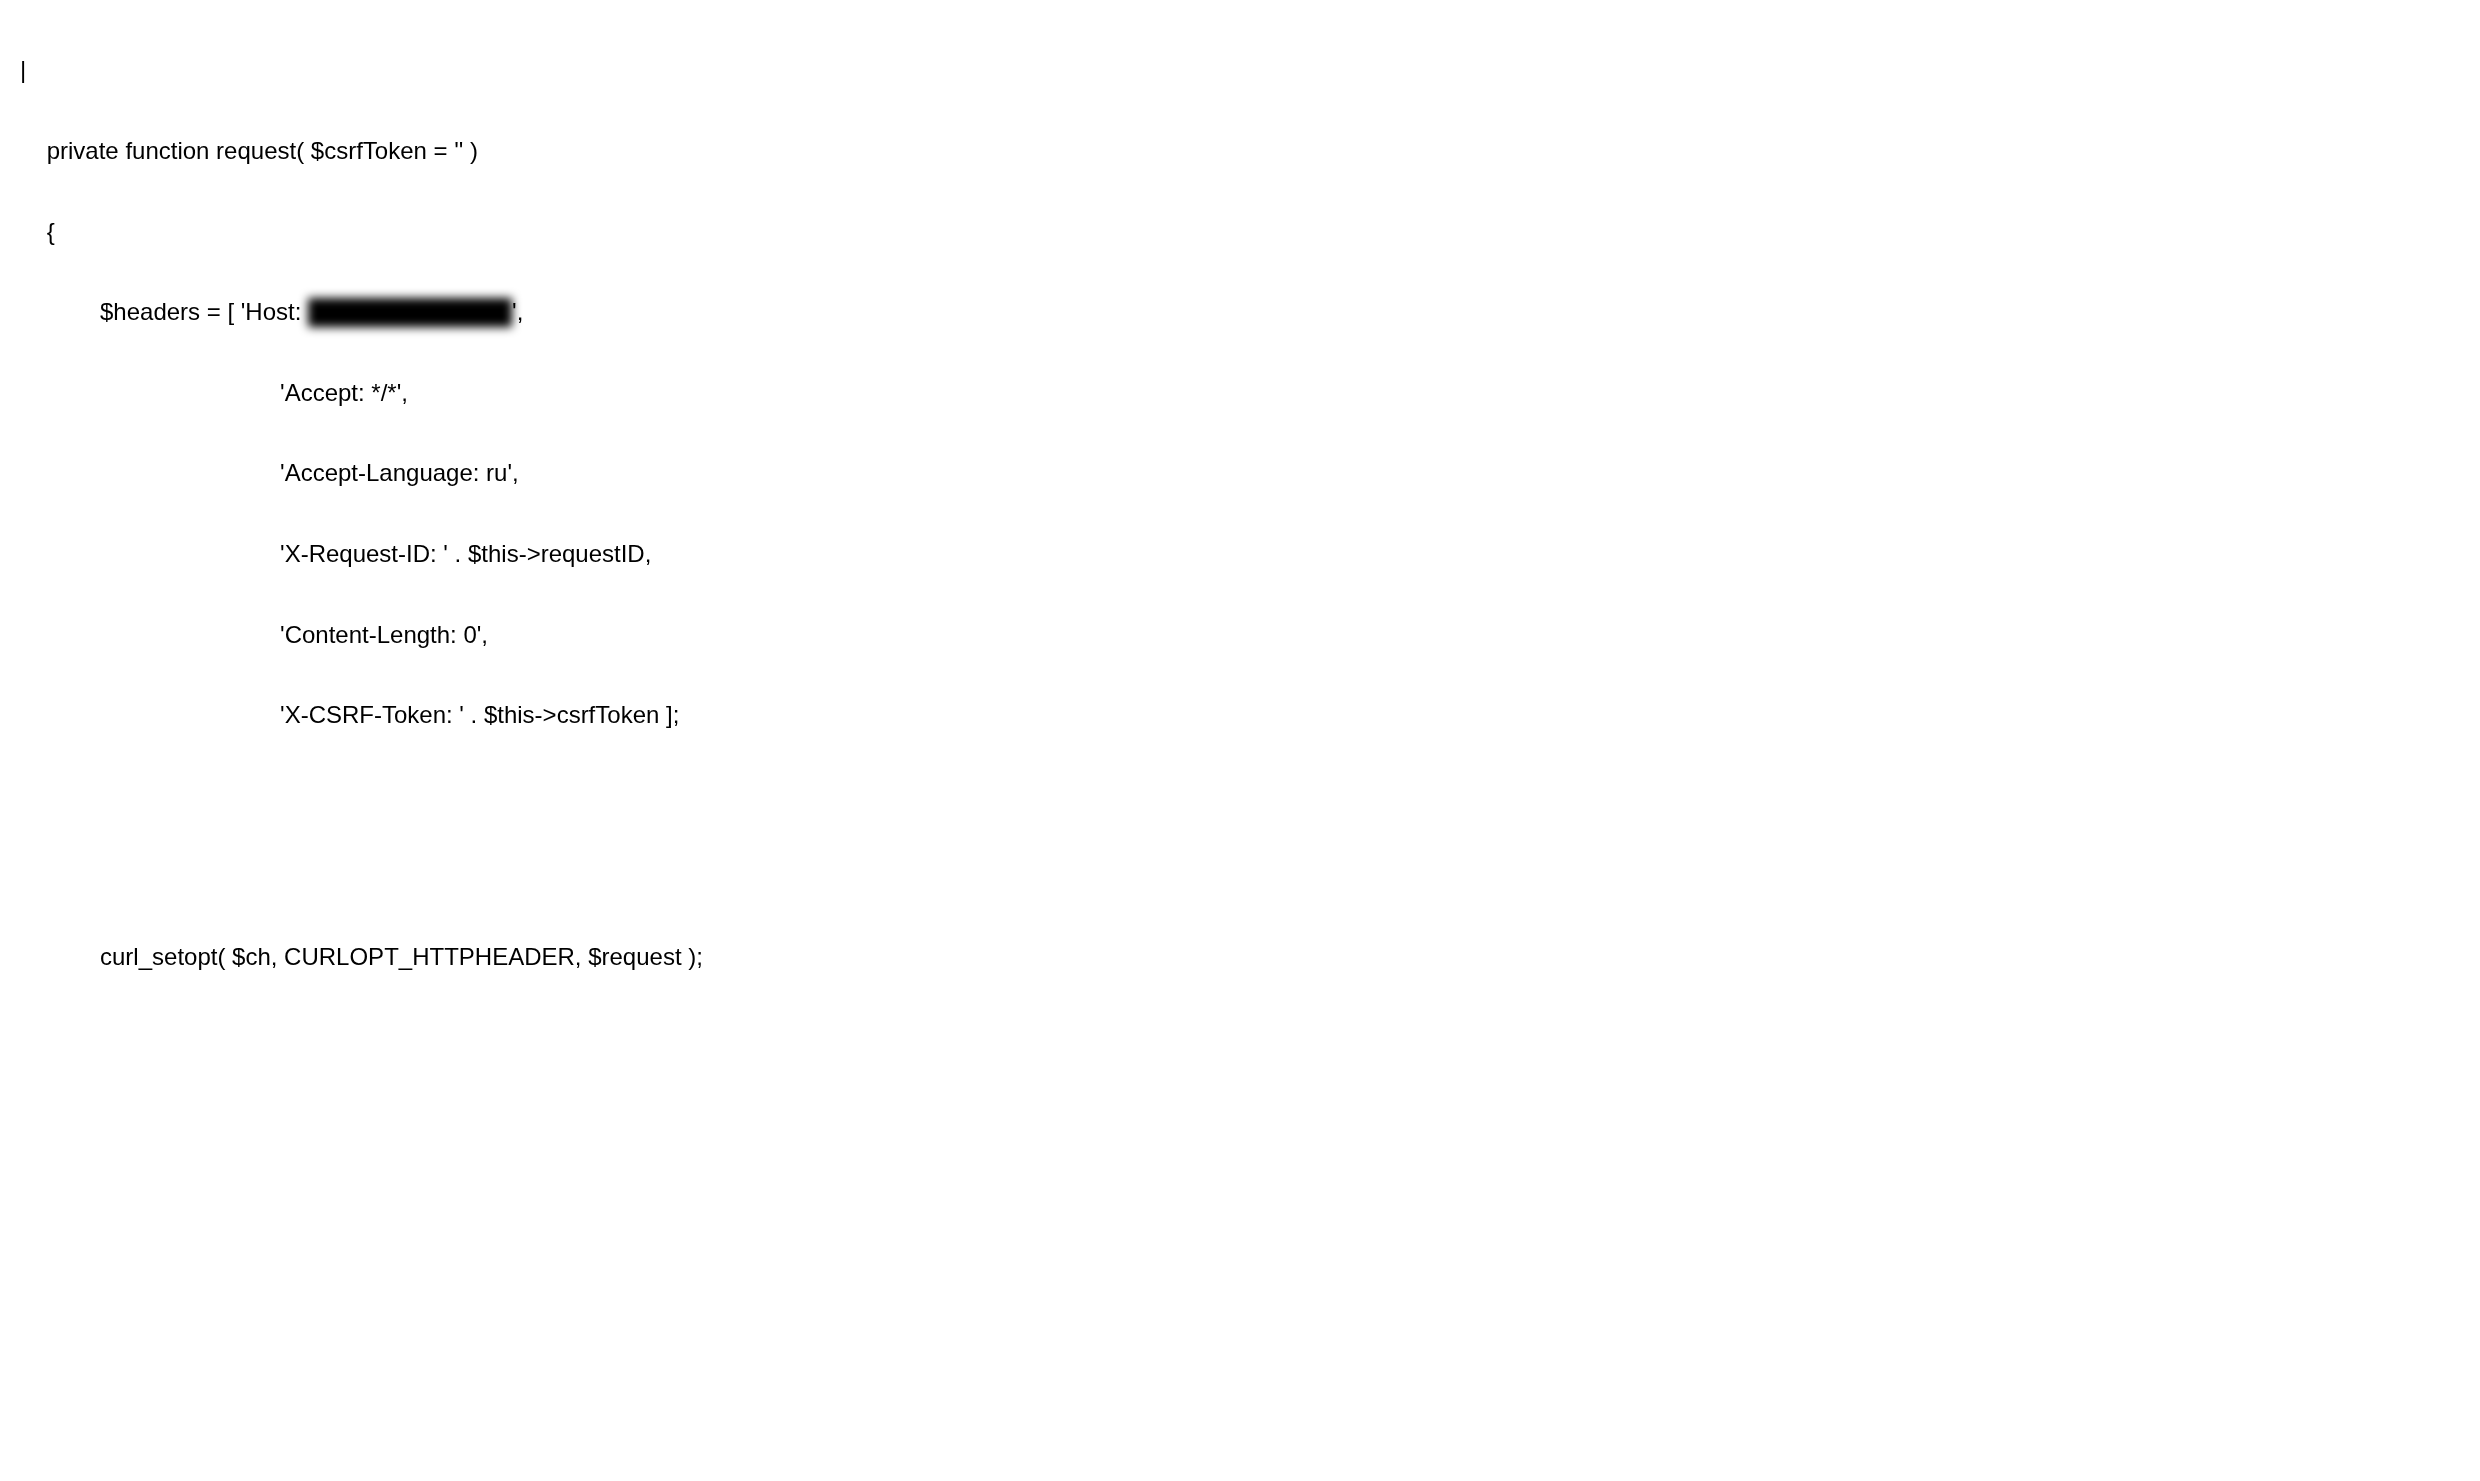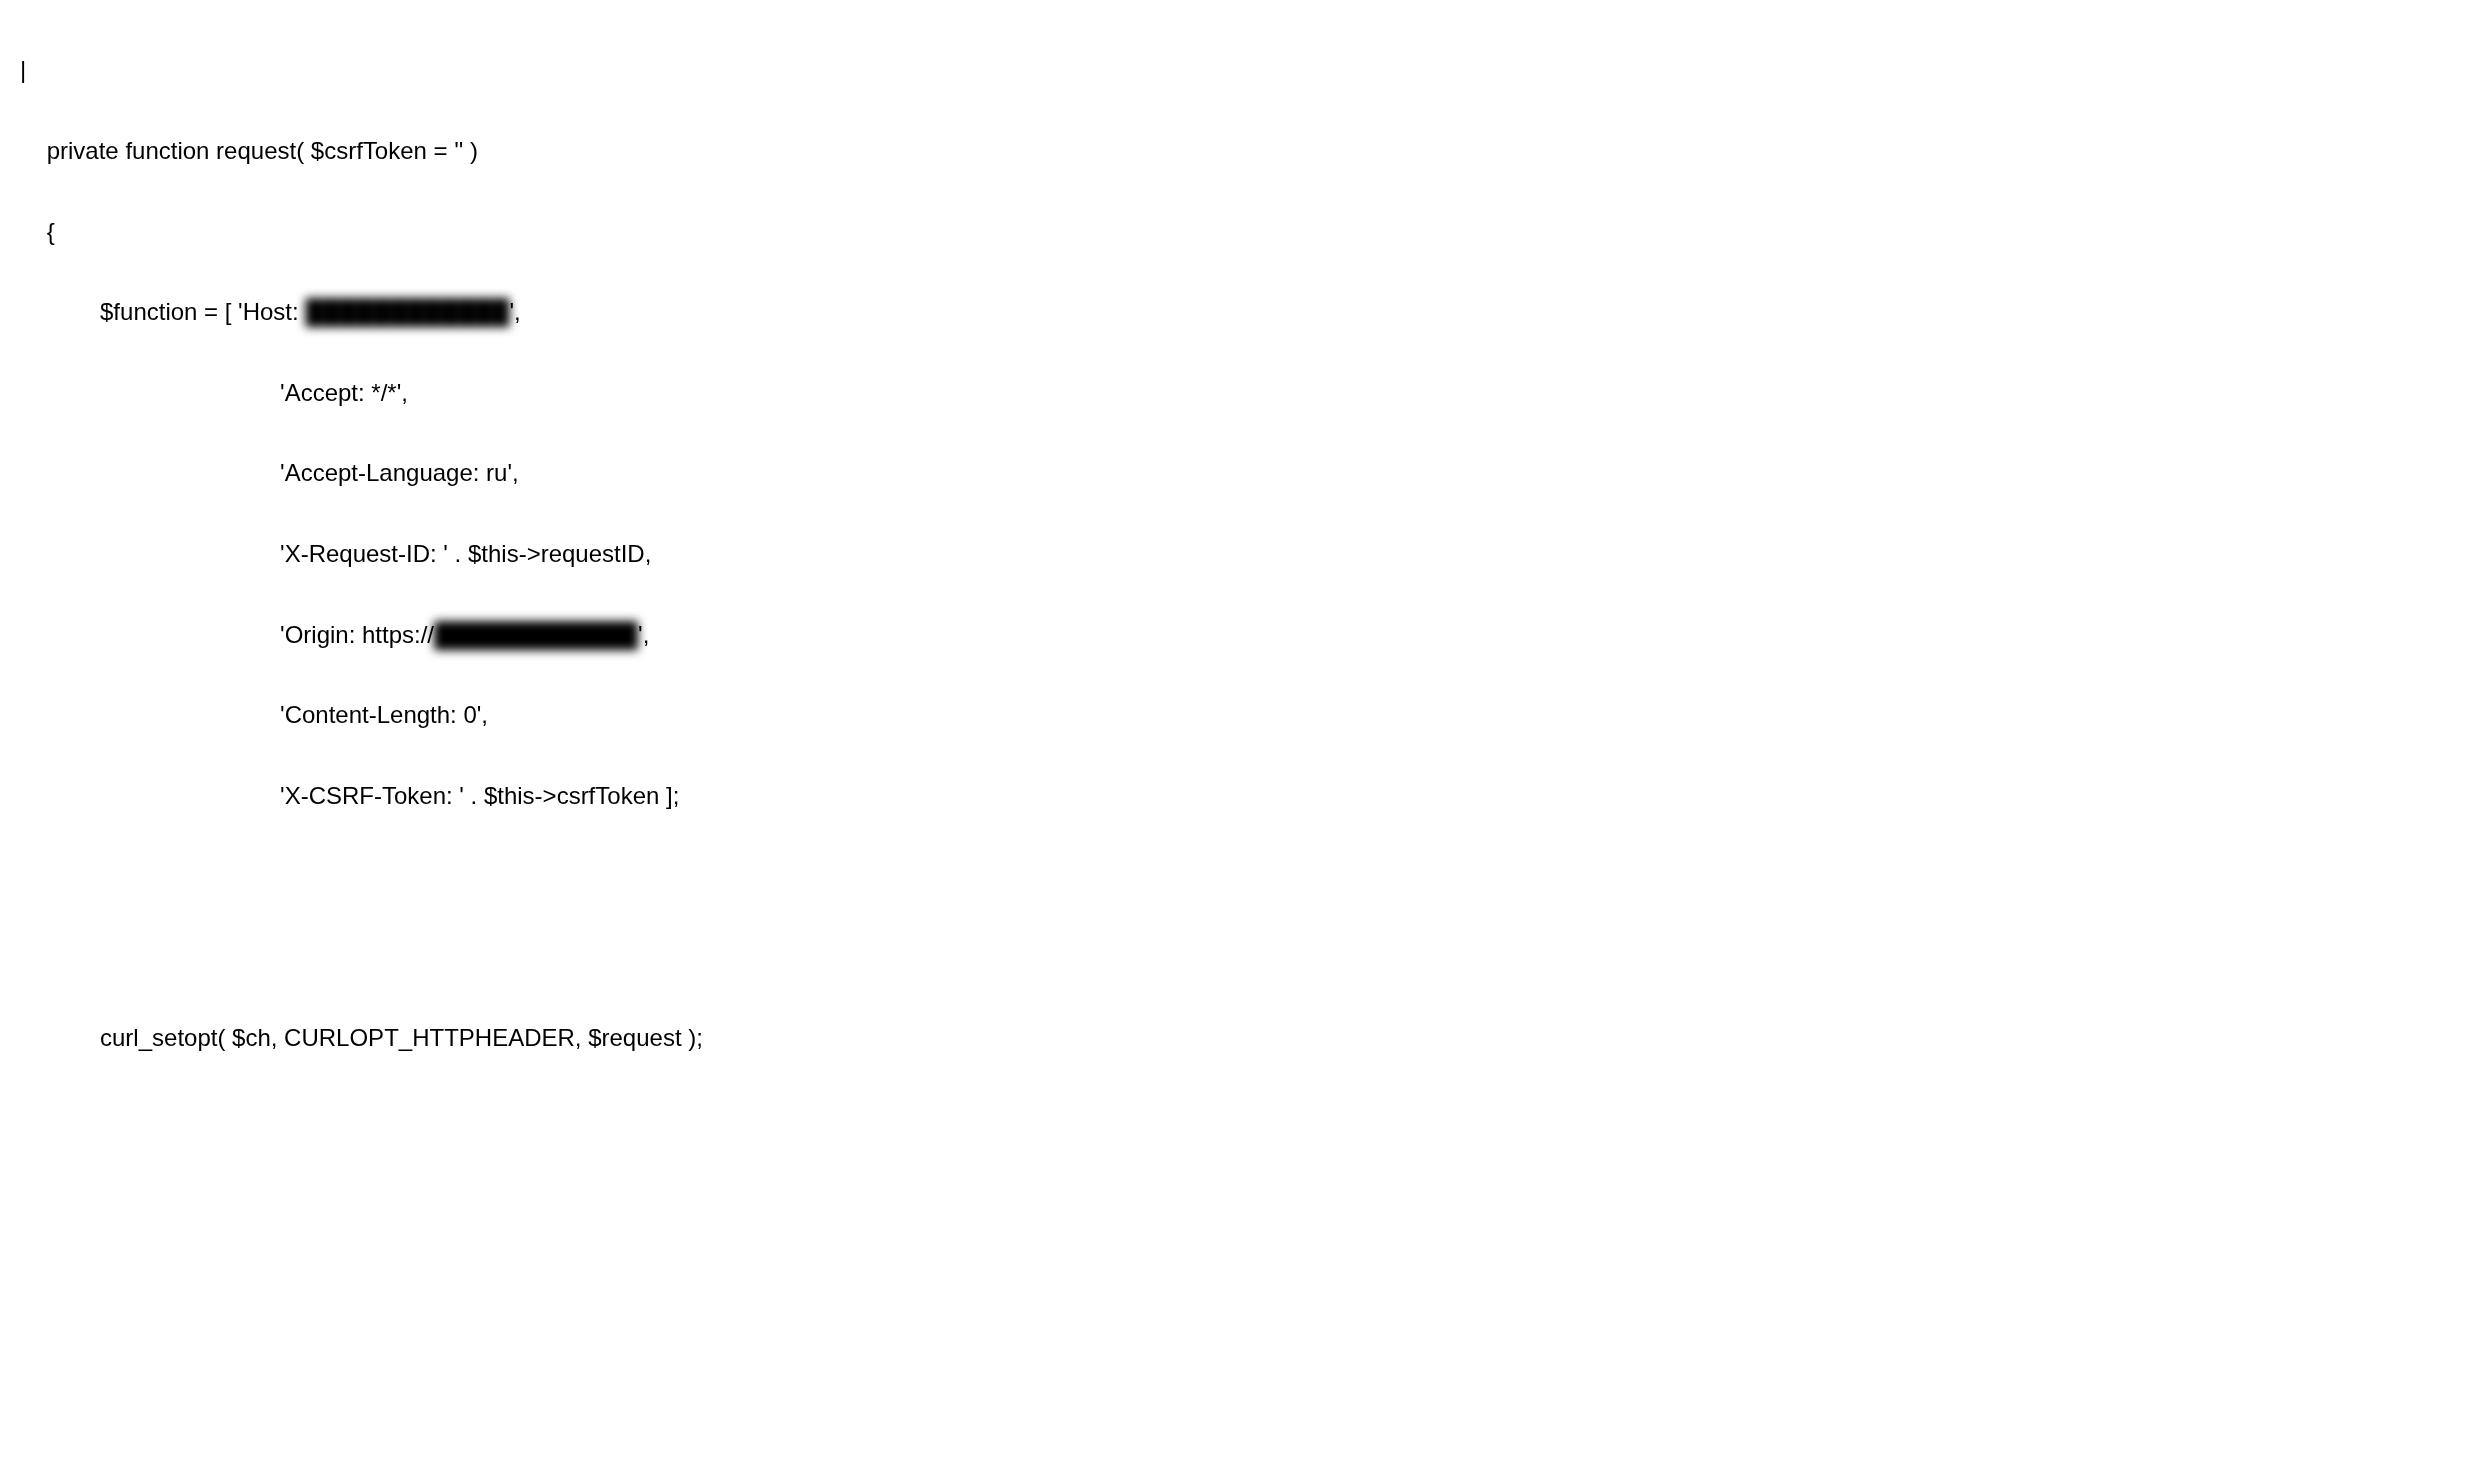--- a/index.html
+++ b/index.html
@@ -22,25 +22,24 @@
   }
   .code-line { display: block; }
 </style>
 </head>
 <body>
 
 <div class="page">
 <span class="code-line">|</span>
 <span class="code-line">    private function request( $csrfToken = '' )</span>
 <span class="code-line">    {</span>
-<span class="code-line"><span>            $function = [ 'Host: </span><span class="blur">████████████</span><span>',</span></span>
+<span class="code-line"><span>            $headers = [ 'Host: </span><span class="blur">████████████</span><span>',</span></span>
 <span class="code-line">                                       'Accept: */*',</span>
 <span class="code-line">                                       'Accept-Language: ru',</span>
 <span class="code-line">                                       'X-Request-ID: ' . $this-&gt;requestID,</span>
-<span class="code-line"><span>                                       'Origin: https://</span><span class="blur">████████████</span><span>',</span></span>
 <span class="code-line">                                       'Content-Length: 0',</span>
 <span class="code-line">                                       'X-CSRF-Token: ' . $this-&gt;csrfToken ];</span>
 <span class="code-line"> </span>
 <span class="code-line"> </span>
 <span class="code-line">            curl_setopt( $ch, CURLOPT_HTTPHEADER, $request );</span>
 <span class="code-line"> </span>
 
 
 
 

